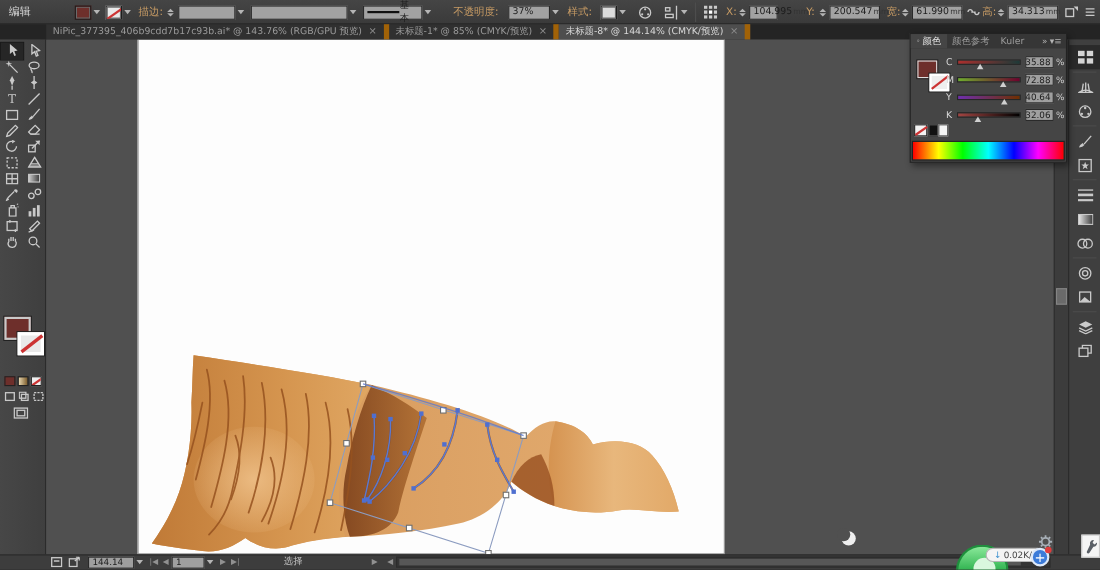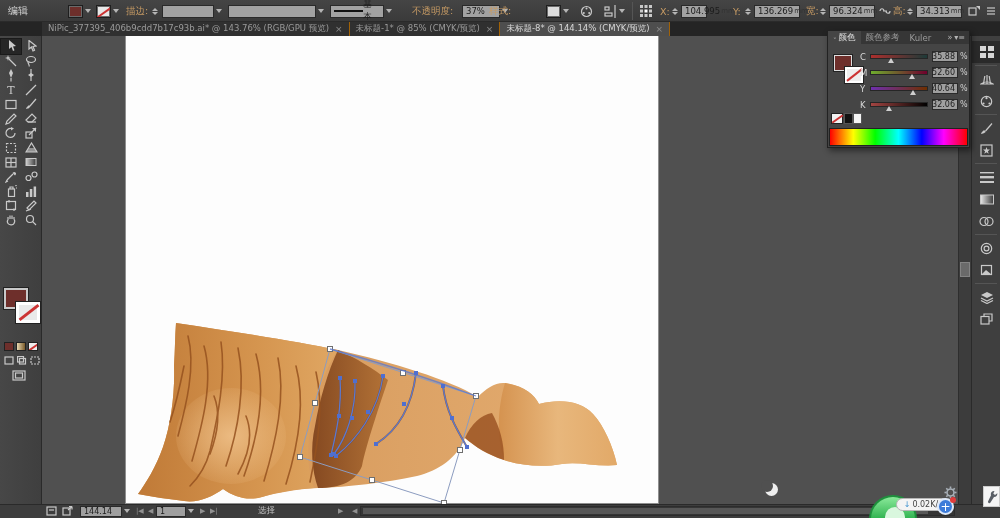--- a/index.html
+++ b/index.html
@@ -20,21 +20,21 @@
   .field { background:#a2a2a2; color:#1c1c1c; border:1px solid #2a2a2a; height:13px; font-size:8.5px; display:flex; align-items:center; padding:0 3px; }
   .unit { font-size:7px; margin-left:1px; color:#333; }
   .stepper { display:flex; flex-direction:column; justify-content:center; gap:1px; margin-right:1px; }
   .stepper i { width:0; height:0; border-left:3px solid transparent; border-right:3px solid transparent; display:block; }
   .stepper .up { border-bottom:3px solid #b5b5b5; }
   .stepper .dn { border-top:3px solid #b5b5b5; }
   .vsep { position:absolute; top:2px; width:1px; height:18px; background:#2c2c2c; border-right:1px solid #555; }
 
   
   #tabbar { left:0; top:22px; width:1000px; height:14px; background:#242424; display:flex; padding-left:42px; }
-  .doctab { height:14px; display:flex; align-items:center; padding:0 6px; font-size:8.5px; color:#9a9a9a; background:#303030; border-right:1px solid #a16207; white-space:nowrap; }
+  .doctab { height:14px; display:flex; align-items:center; padding:0 6px; font-size:8.5px; color:#9a9a9a; background:#303030; border-right:5px solid #a16207; white-space:nowrap; }
   .doctab.active { background:#4e4e4e; color:#d8d8d8; }
   .tabclose { margin-left:6px; color:#8a8a8a; font-size:9px; }
 
   
   #toolbar { left:0; top:36px; width:42px; height:468px; background:linear-gradient(90deg,#474747,#3f3f3f); border-right:1px solid #2a2a2a; }
   .toolgrid { position:absolute; left:1px; top:3px; width:40px; display:grid; grid-template-columns:20px 20px; }
   .tool { width:20px; height:14.5px; display:flex; align-items:center; justify-content:center; }
   .tool.selected { background:#262626; outline:1px solid #1a1a1a; }
   .tool svg { display:block; }
   #fillstroke { position:absolute; left:3px; top:252px; width:38px; height:48px; }
@@ -149,21 +149,21 @@
 
     <div class="cb-item tanlabel" style="left:412px">
         <span>不透明度:</span>
       </div>
 
     <div class="cb-item" style="left:462px">
         <span class="field" style="width:38px">37%</span>
         <span class="ddarrow"></span>
       </div>
 
-    <div class="cb-item tanlabel" style="left:489px">
+    <div class="cb-item tanlabel" style="left:516px">
         <span>样式:</span>
       </div>
     <div class="cb-item" style="left:546px">
         <span class="swatchbox" style="background:#dcdcdc"></span>
         <span class="ddarrow"></span>
       </div>
 
     <div class="cb-item" style="left:580px">
       <svg class="icon" width="13" height="13" viewBox="0 0 13 13">
           <circle cx="6.5" cy="6.5" r="5"></circle>
@@ -219,37 +219,37 @@
         <span>Y:</span>
       </div>
     <div class="cb-item" style="left:745px">
         <span class="stepper">
           <i class="up"></i>
           <i class="dn"></i>
         </span>
       </div>
     <div class="cb-item" style="left:754px">
         <span class="field" style="width:46px">
-          <span>136.269</span>
+          <span>200.547</span>
           <span class="unit">mm</span>
         </span>
       </div>
 
     <div class="cb-item tanlabel" style="left:806px">
         <span>宽:</span>
       </div>
     <div class="cb-item" style="left:820px">
         <span class="stepper">
           <i class="up"></i>
           <i class="dn"></i>
         </span>
       </div>
     <div class="cb-item" style="left:829px">
         <span class="field" style="width:46px">
-          <span>96.324</span>
+          <span>61.990</span>
           <span class="unit">mm</span>
         </span>
       </div>
 
     <div class="cb-item" style="left:879px">
       <svg class="icon" width="12" height="10" viewBox="0 0 12 10">
           <path d="M1,5 C1,2 5,2 5,5 M7,5 C7,8 11,8 11,5 M4,5 L8,5"></path>
         </svg>
     </div>
 
@@ -751,21 +751,21 @@
       <span class="sl-label">C</span>
       <span class="sl-track" style="background:linear-gradient(90deg,#ad2f2d,#1d3a38)"></span>
       <span class="sl-thumb" style="left:24px"></span>
       <span class="sl-field">35.88</span>
       <span class="sl-pct">%</span>
     </div>
     <div class="sliderrow" style="top:36px">
       <span class="sl-label">M</span>
       <span class="sl-track" style="background:linear-gradient(90deg,#6fad2d,#6f002d)"></span>
       <span class="sl-thumb" style="left:45px"></span>
-      <span class="sl-field">52.60</span>
+      <span class="sl-field">72.88</span>
       <span class="sl-pct">%</span>
     </div>
     <div class="sliderrow" style="top:52px">
       <span class="sl-label">Y</span>
       <span class="sl-track" style="background:linear-gradient(90deg,#6f2fad,#6f2f00)"></span>
       <span class="sl-thumb" style="left:46px"></span>
       <span class="sl-field">40.64</span>
       <span class="sl-pct">%</span>
     </div>
     <div class="sliderrow" style="top:68px">

